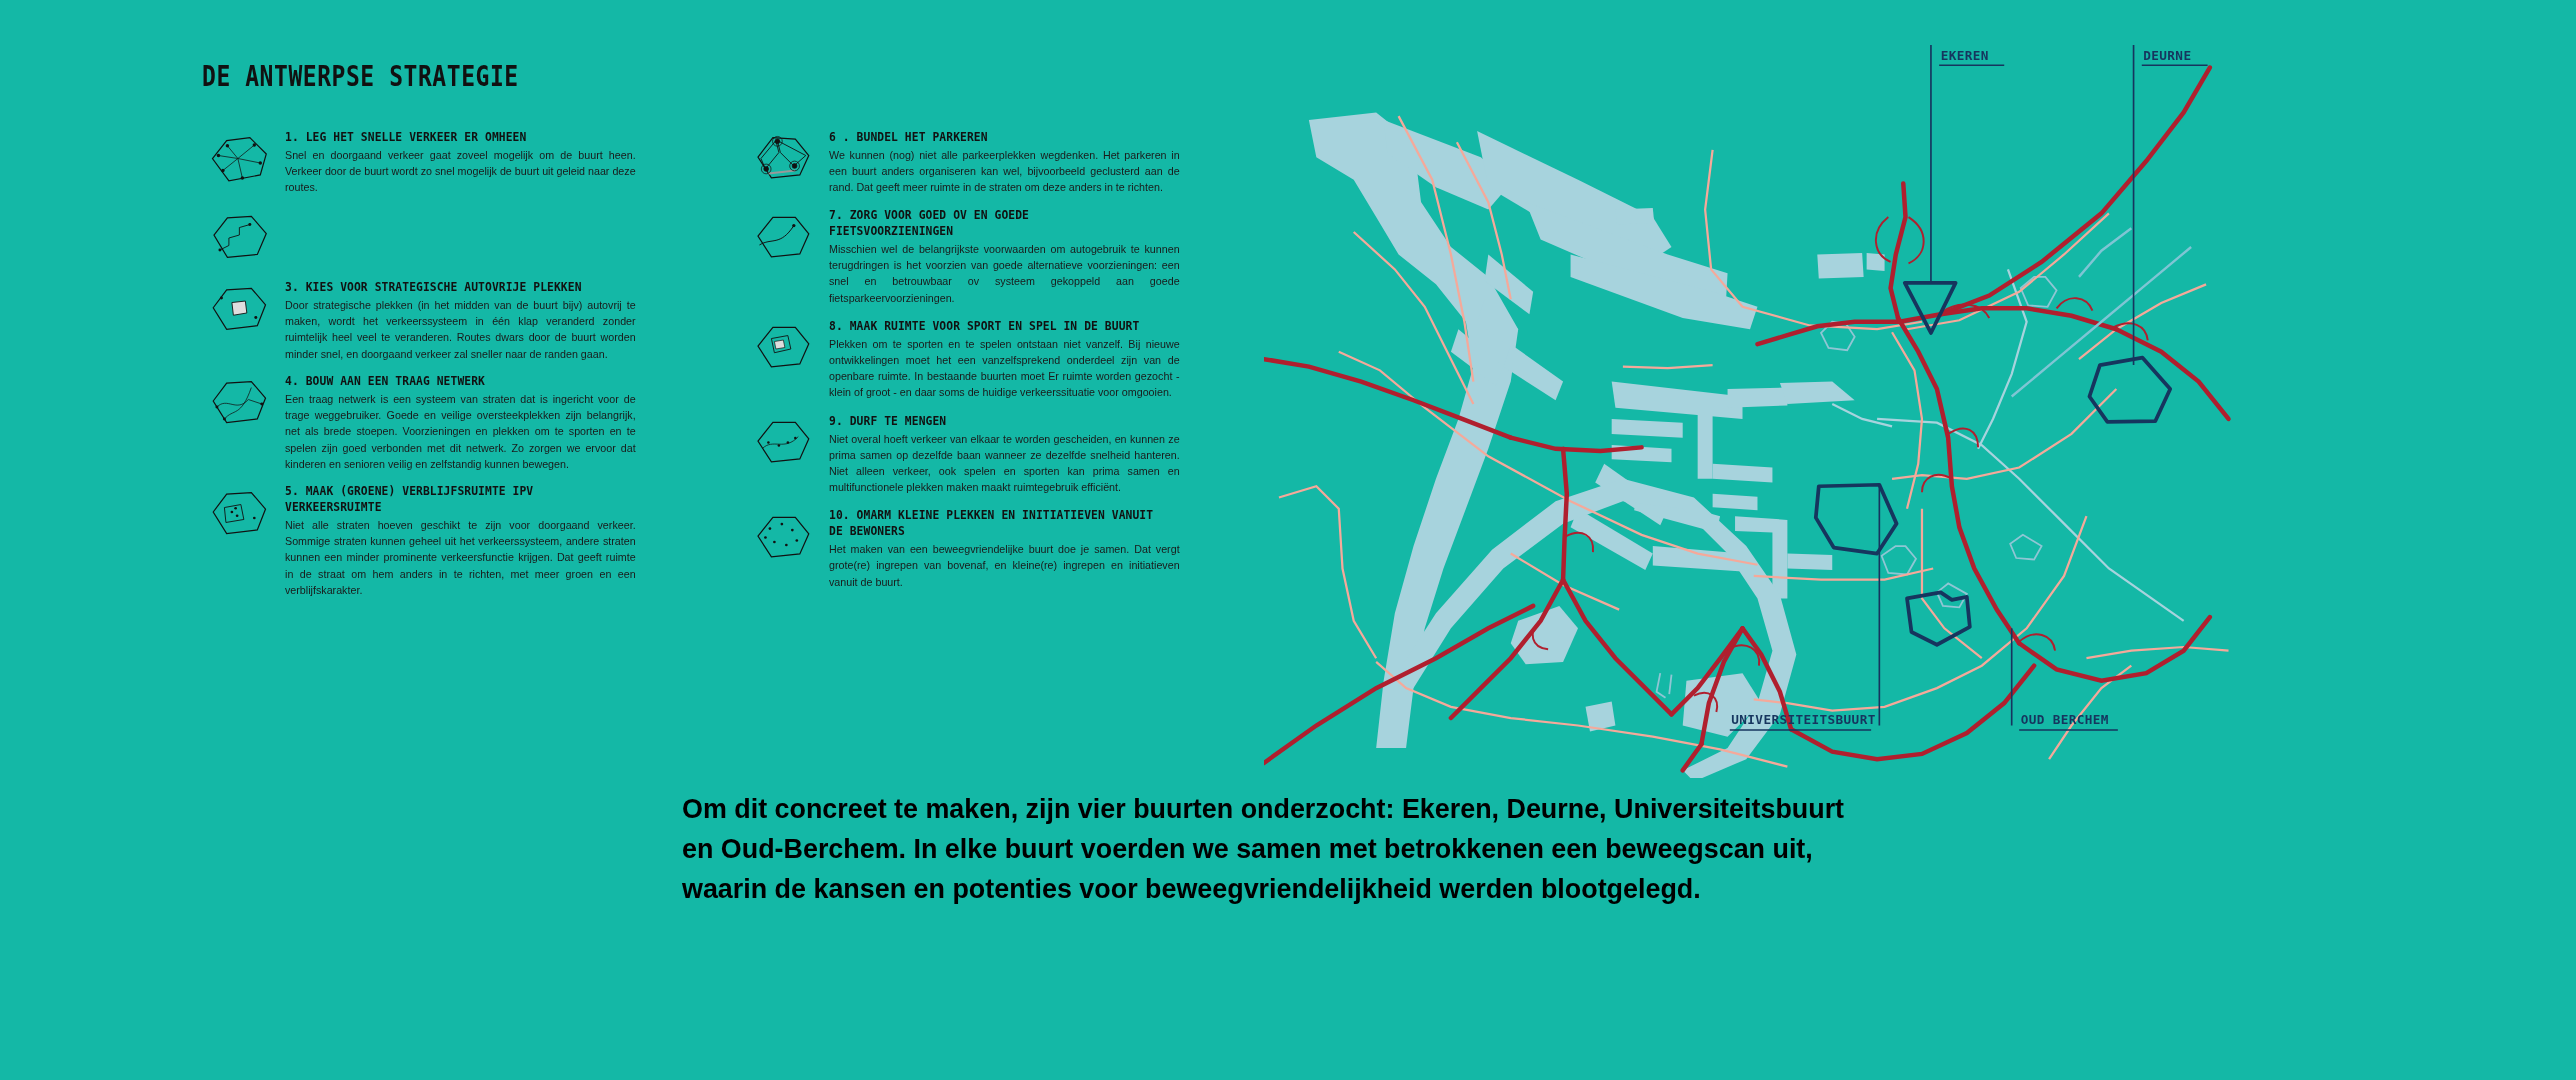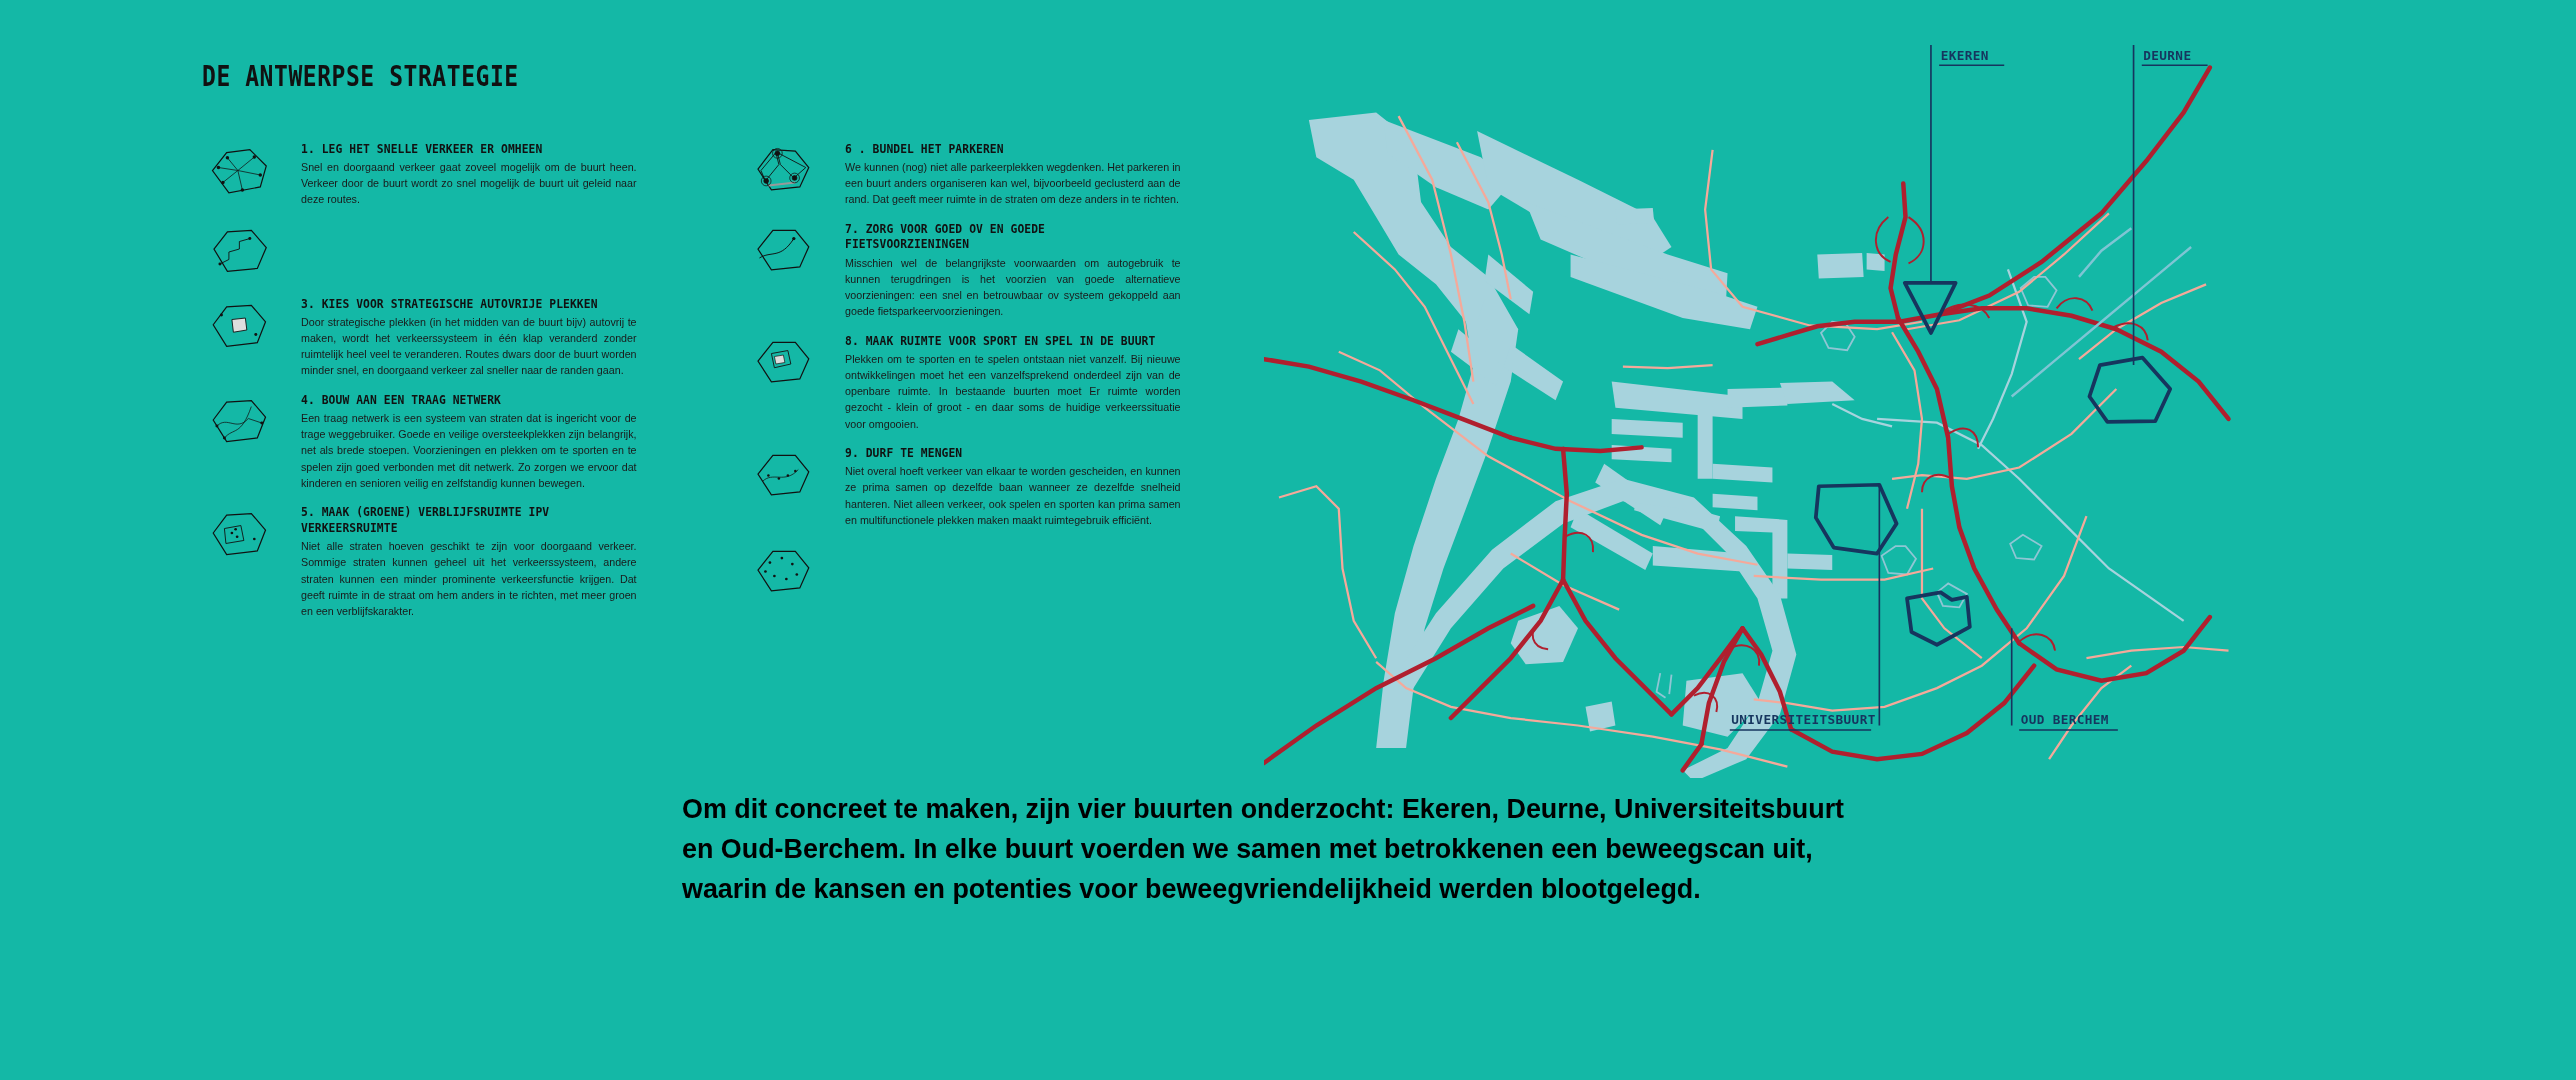--- a/index.html
+++ b/index.html
@@ -11,21 +11,21 @@
   .strategy-block{position:absolute;left:202px;top:60px;width:987px;}
   .main-title{
     font-family:"DejaVu Sans Mono","Liberation Mono",monospace;
     font-size:28px;letter-spacing:0.7px;font-weight:700;color:#111;
     transform:scaleX(.82);transform-origin:left center;white-space:nowrap;
   }
 
   .columns{position:absolute;left:0;top:67px;width:1002px;display:flex;gap:88px;}
   .col{width:456px;}
 
-  .item{display:flex;gap:28px;margin-bottom:9.7px;align-items:flex-start;margin-top:12px;}
+  .item{display:flex;gap:12px;margin-bottom:9.7px;align-items:flex-start;}
   .item-icon{width:71px;min-width:71px;height:60px;padding-top:3px;}
   .item-icon svg{display:block;width:71px;height:60px;}
   .item-body{flex:1;padding-top:1.5px;}
   .item-title{
     font-family:"DejaVu Sans Mono","Liberation Mono",monospace;
     font-size:13px;font-weight:700;letter-spacing:0.1px;color:#111;
     transform:scaleX(.87);transform-origin:left top;white-space:normal;
     line-height:1.22;margin-bottom:2.2px;
   }
   .item-text{
@@ -253,20 +253,24 @@
               <g fill="#111">
                 <circle cx="32" cy="26" r="1.8"></circle>
                   <circle cx="48" cy="20" r="1.8"></circle>
                   <circle cx="62" cy="28" r="1.8"></circle>
                 <circle cx="38" cy="44" r="1.8"></circle>
                   <circle cx="54" cy="48" r="1.8"></circle>
                   <circle cx="68" cy="42" r="1.8"></circle>
                 <circle cx="26" cy="38" r="1.8"></circle>
               </g>
             </svg>
+          </div>
+          <div class="item-body">
+            <div class="item-title">10. OMARM KLEINE PLEKKEN EN INITIATIEVEN VANUIT DE BEWONERS</div>
+            <div class="item-text">Het maken van een beweegvriendelijke buurt doe je samen. Dat vergt grote(re) ingrepen van bovenaf, en kleine(re) ingrepen en initiatieven vanuit de buurt.</div>
           </div>
         </div>
 
       </div>
     </div>
   </div>
 
   <div class="map-wrap">
     <svg viewBox="0 0 1300 1000" xmlns="http://www.w3.org/2000/svg">
 

